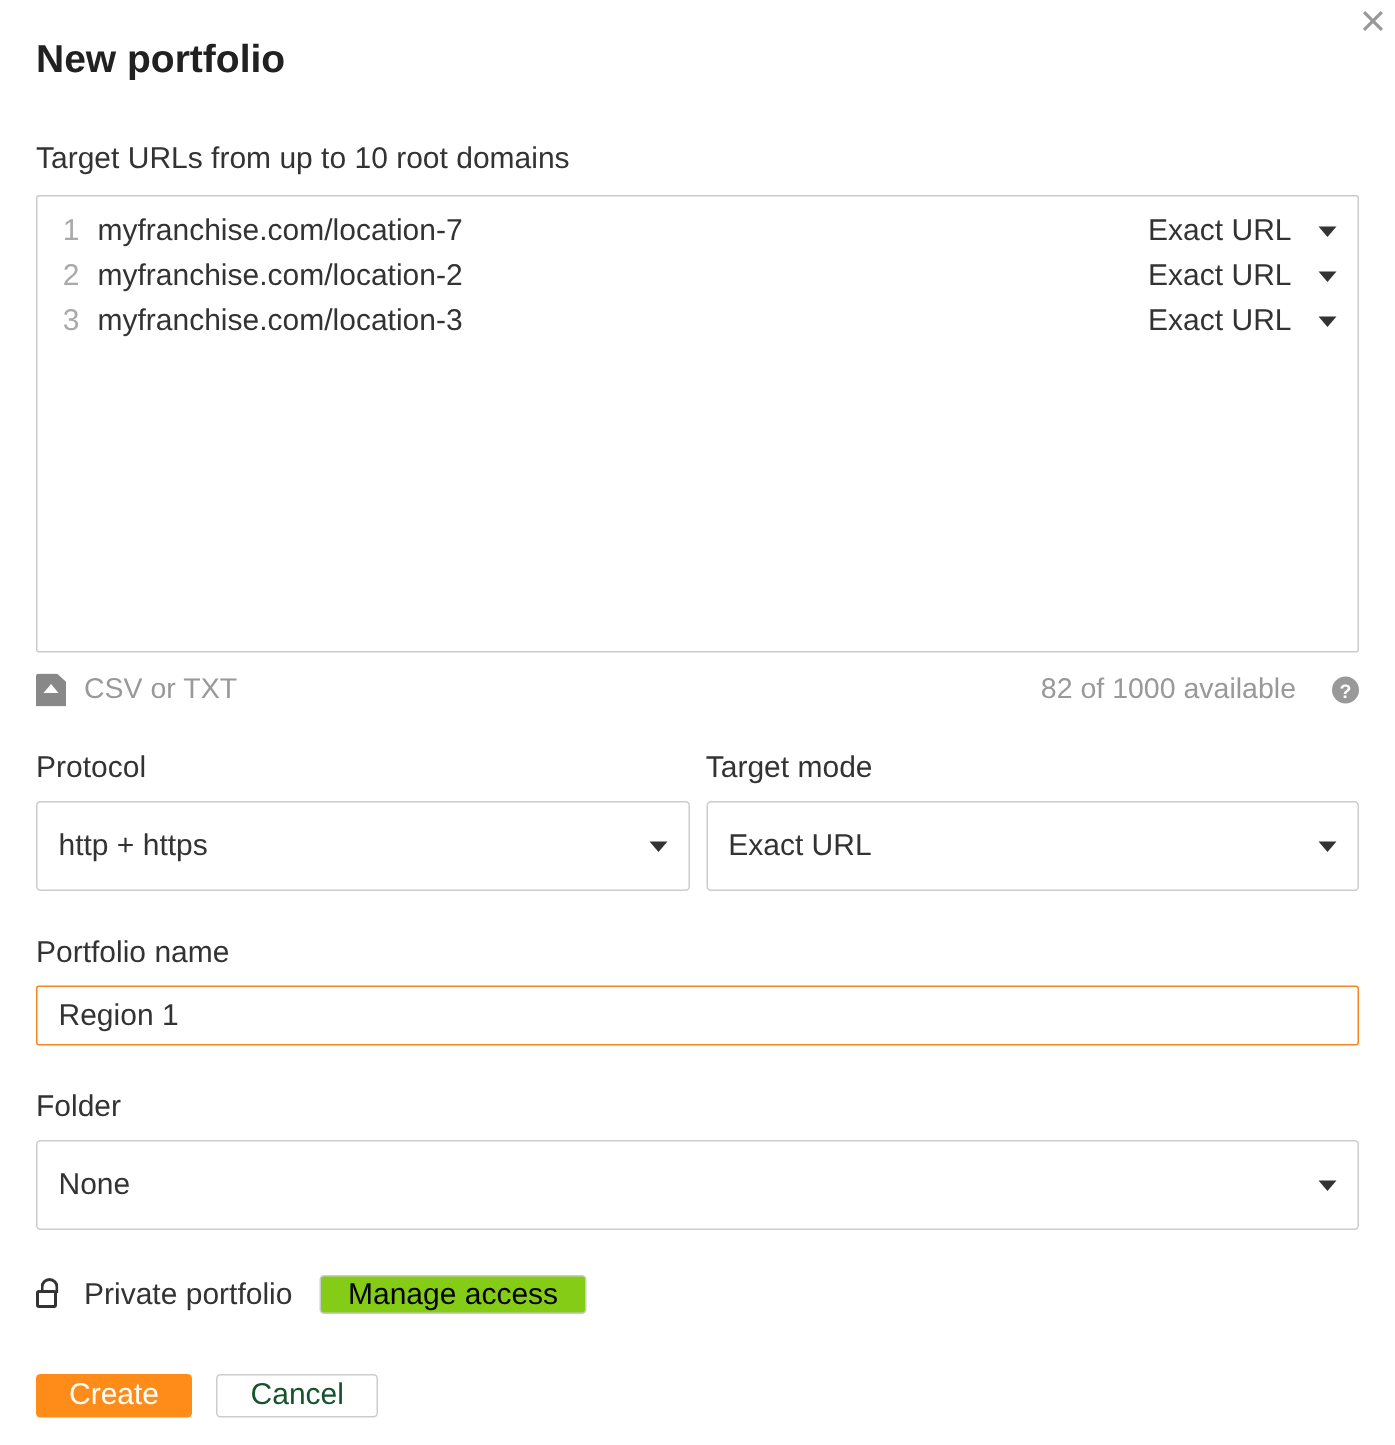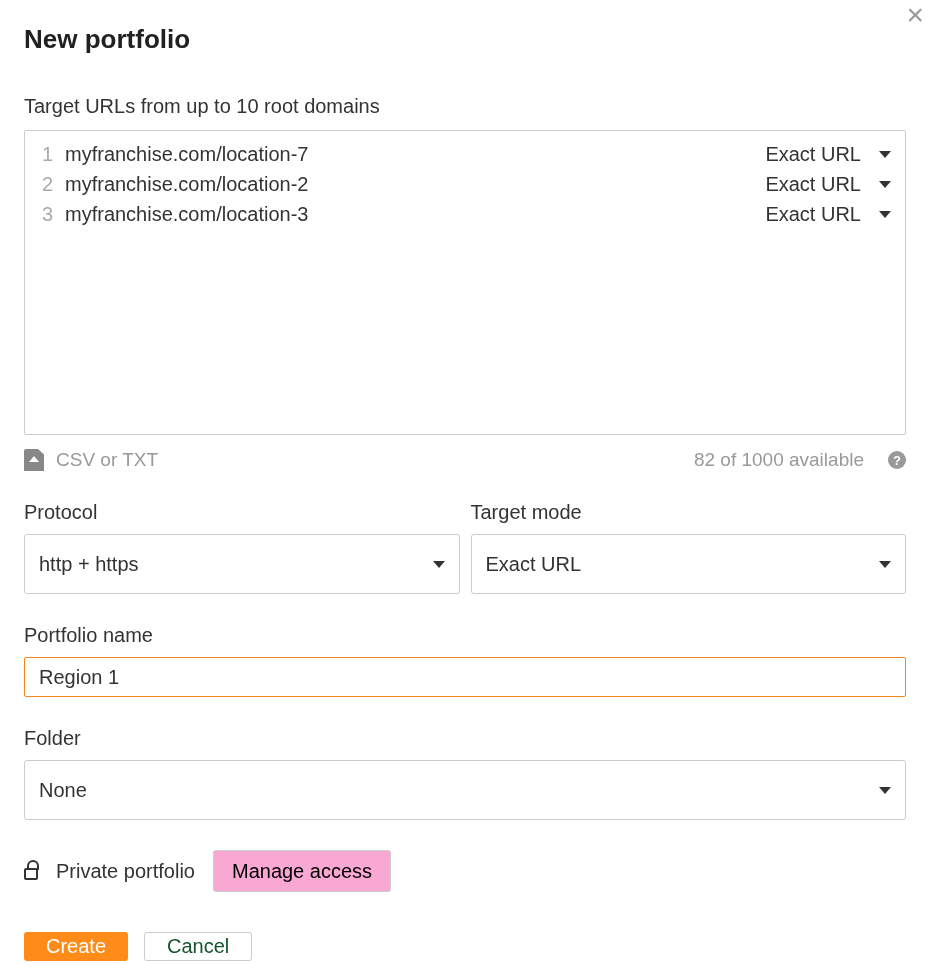--- a/index.html
+++ b/index.html
@@ -25,21 +25,21 @@
   .col { flex: 1; }
   .field-label { font-size: 20px; color: #333; margin-bottom: 10px; }
   .select { border: 1px solid #ccc; border-radius: 3px; height: 60px; padding: 0 14px; display: flex; align-items: center; justify-content: space-between; font-size: 20px; cursor: pointer; background:#fff; }
   .name-row { margin-top: 30px; }
   input.name-input { width: 100%; border: 1px solid #f4871f; outline: none; height: 40px; padding: 0 14px; font-size: 20px; color: #333; border-radius: 2px; }
   .folder-row { margin-top: 30px; }
   .privacy-row { display: flex; align-items: center; gap: 18px; margin-top: 30px; }
   .lock-icon { width: 14px; height: 12px; border: 2px solid #333; border-radius: 2px; position: relative; margin-top:6px; }
   .lock-icon::before { content: ""; position: absolute; top: -10px; left: 1px; width: 8px; height: 8px; border: 2px solid #333; border-bottom: none; border-radius: 6px 6px 0 0; }
   .privacy-label { font-size: 20px; color: #333; }
-  .manage-btn { border: 1px solid #ccc; background: #f9a8d4; border-radius: 3px; height: 42px; padding: 0 18px; font-size: 20px; cursor: pointer; }
+  .manage-btn { border: 1px solid #ccc; background: #84cc16; border-radius: 3px; height: 26px; padding: 0 18px; font-size: 20px; cursor: pointer; }
   .footer-row { display: flex; gap: 16px; margin-top: 40px; }
   .btn { height: 29px; padding: 0 22px; font-size: 20px; border-radius: 3px; cursor: pointer; }
   .btn-primary { background: #ff8c19; color: #fff; border: none; }
   .btn-secondary { background: #fff; color: #14532d; border: 1px solid #ccc; }
 </style>
 </head>
 <body>
 
 <div class="dialog">
 

